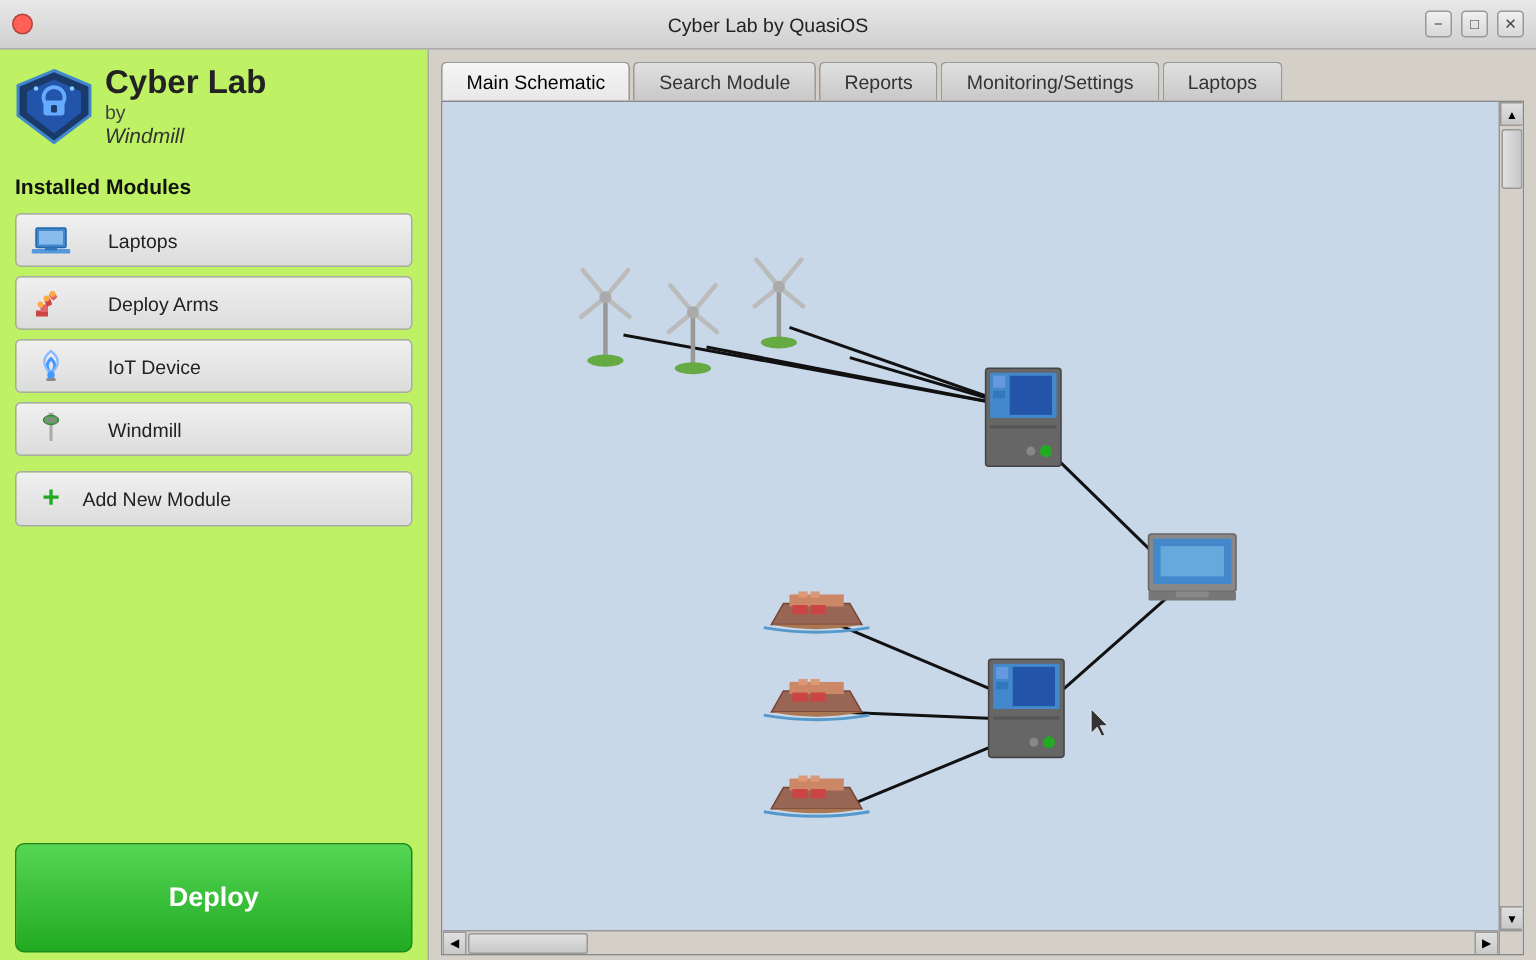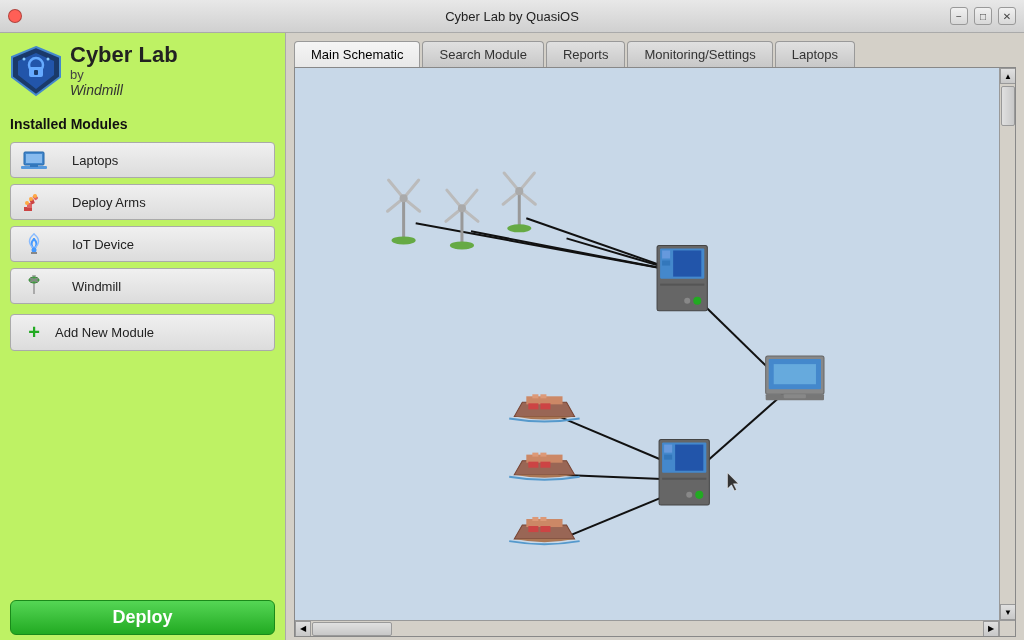--- a/index.html
+++ b/index.html
@@ -145,21 +145,21 @@
     }
 
     .deploy-btn {
       margin-top: auto;
       background: linear-gradient(to bottom, #55d655, #22aa22);
       border: 1px solid #1a8a1a;
       border-radius: 6px;
       color: white;
       font-size: 18px;
       font-weight: bold;
-      padding: 6px;
+      padding: 25px;
       cursor: pointer;
       text-align: center;
       width: 100%;
     }
 
     
     .content-area {
       flex: 1;
       display: flex;
       flex-direction: column;

